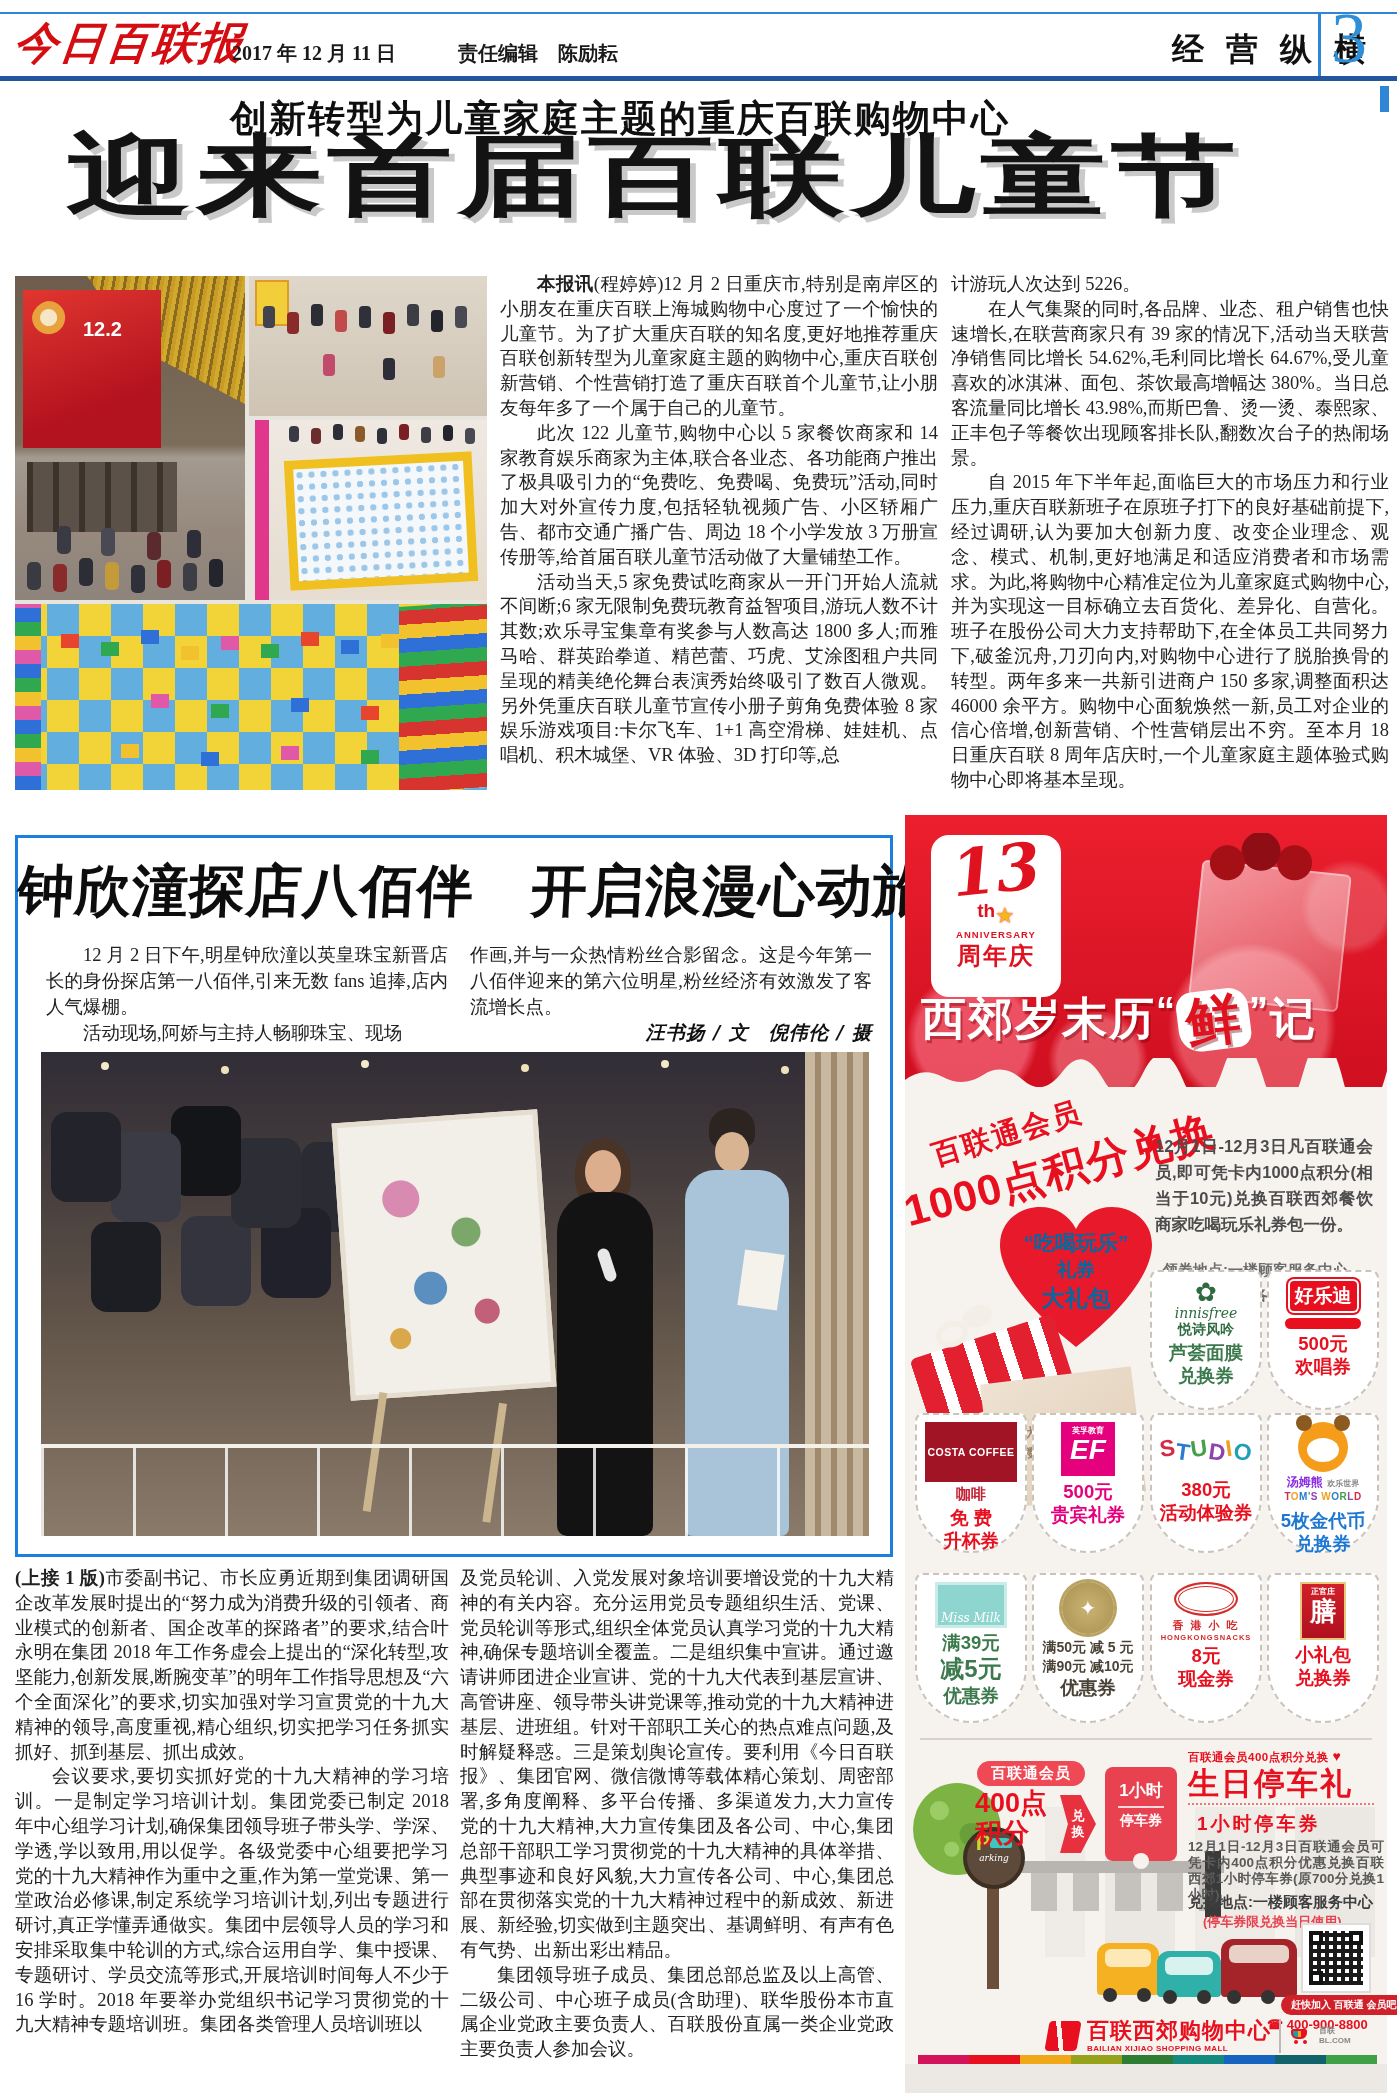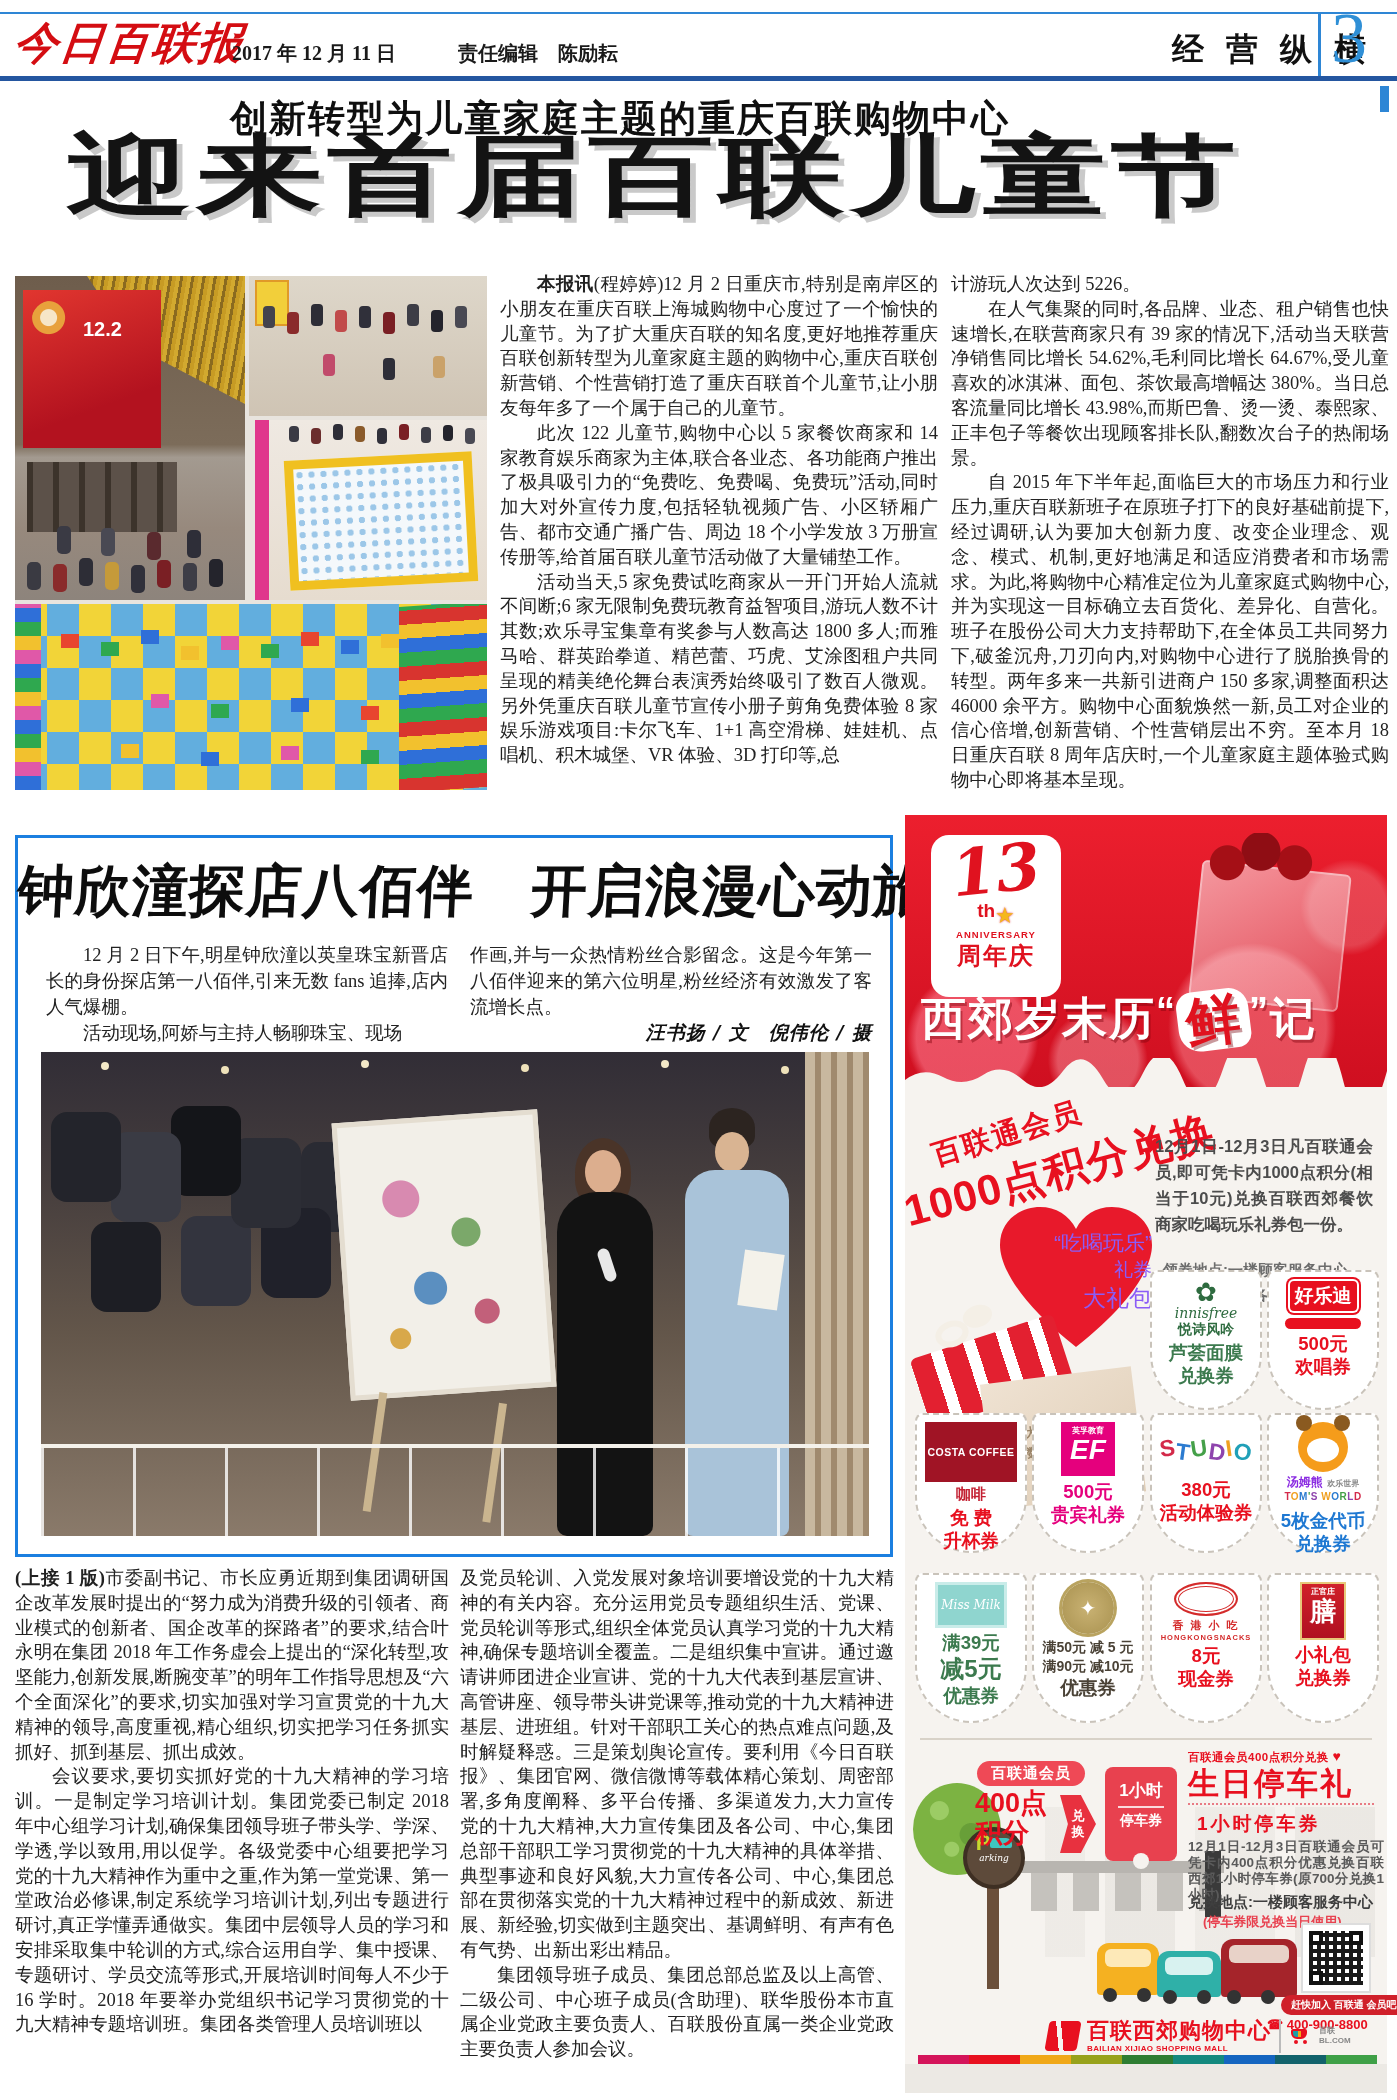--- a/index.html
+++ b/index.html
@@ -81,21 +81,21 @@
 .gbox{position:absolute;right:42px;top:52px;width:150px;height:138px;background:linear-gradient(145deg,rgba(255,255,255,.55),rgba(255,255,255,.22));transform:rotate(6deg);border-radius:6px;box-shadow:inset 0 0 0 2px rgba(255,255,255,.35)}
 .bow{position:absolute;right:66px;top:18px;width:120px;height:48px;background:radial-gradient(circle at 22% 62%,#a50f16 0 17px,transparent 18px),radial-gradient(circle at 50% 38%,#8f0d14 0 19px,transparent 20px),radial-gradient(circle at 78% 62%,#a50f16 0 17px,transparent 18px)}
 .hh{position:absolute;left:16px;top:170px;width:452px;color:#fff;font-weight:900;font-size:45px;letter-spacing:2px;white-space:nowrap;text-shadow:2px 3px 0 rgba(120,0,10,.4)}
 .hh-q{font-size:38px;vertical-align:10px}
 .hh-x{display:inline-block;background:#fff;color:#e0121f;font-family:"DejaVu Serif",serif;font-weight:bold;font-size:54px;line-height:1;padding:3px 8px;border-radius:16px 20px 14px 22px;transform:rotate(-7deg) translateY(5px)}
 .snow{position:absolute;left:0;bottom:-1px;width:482px;height:30px}
 .m-title{position:absolute;left:28px;top:322px;color:#e8101f;font-size:29px;font-weight:900;letter-spacing:2px;transform:rotate(-17deg);transform-origin:left center;white-space:nowrap}
 .p-title{position:absolute;left:8px;top:368px;color:#e8101f;font-size:43px;font-weight:900;letter-spacing:1px;transform:rotate(-15deg);transform-origin:left bottom;white-space:nowrap}
 .mini-heart{position:absolute;left:238px;top:312px;color:#e8101f;font-size:30px;transform:rotate(14deg)}
 .bigheart{position:absolute;left:95px;top:392px;width:152px;height:142px}
-.bigheart-txt{position:absolute;left:0;top:22px;width:100%;text-align:right;color:#8b5cf6;font-weight:400;line-height:1.35}
+.bigheart-txt{position:absolute;left:0;top:22px;width:100%;text-align:center;color:#0369a1;font-weight:700;line-height:1.35}
 .bh1{font-size:21px}.bh2{font-size:19px}.bh3{font-size:23px}
 .gift2-lid{position:absolute;left:12px;top:520px;width:150px;height:72px;border-radius:6px;background:repeating-linear-gradient(90deg,#e32030 0 22px,#fff 22px 34px);transform:rotate(-18deg)}
 .gift2-box{position:absolute;left:82px;top:560px;width:152px;height:126px;background:linear-gradient(150deg,#efe2d2,#dfcdb6);transform:rotate(-7deg);color:#9a8468;font-size:12.5px;font-weight:bold;text-align:center;padding-top:44px;line-height:1.6}
 .gift2-rib{position:absolute;left:30px;top:506px;width:34px;height:26px;border:6px solid #f4efe6;border-radius:50%;transform:rotate(-20deg);box-shadow:30px -8px 0 -2px #f4efe6}
 .adinfo{position:absolute;left:250px;top:318px;width:218px;color:#4c4c4c;font-weight:bold;font-size:16.5px;line-height:26px;text-align:justify}
 .adnotes{position:absolute;left:258px;top:442px;width:222px;color:#6d6d6d;font-weight:bold;font-size:15px;line-height:25px}
 
 .coupon{position:absolute;width:112px;background:#fff;border:2px dashed #c9c3ba;border-radius:8px 8px 56px 56px;text-align:center;padding-top:7px}
 .row12{height:140px}.row3{height:150px}
 .cp-l{font-weight:900;font-size:18.5px;line-height:1.25}
@@ -114,21 +114,21 @@
 .studio span{display:inline-block}
 .studio span:nth-child(odd){transform:rotate(-8deg) translateY(-2px)}
 .studio span:nth-child(even){transform:rotate(8deg) translateY(2px)}
 .tom-logo{width:50px;height:50px;background:#f59c1b;border-radius:50%;margin:0 auto;position:relative}
 .tom-logo:before,.tom-logo:after{content:"";position:absolute;top:-7px;width:16px;height:16px;border-radius:50%;background:#8a5a20}
 .tom-logo:before{left:-2px}.tom-logo:after{right:-2px}
 .tom-face{position:absolute;left:9px;top:16px;width:32px;height:24px;border-radius:50%;background:#fff}
 .tom-cn{font-size:12px;font-weight:900;color:#8a2be2}
 .tom-sub{font-size:8px;color:#888;font-weight:bold}
 .tom-en{font-weight:900;font-size:10px;letter-spacing:.5px;margin-bottom:7px}
-.mm{width:72px;height:46px;background:#8fd5cf;border:3px solid #c9ece9;margin:0 auto 3px;display:flex;align-items:center;justify-content:center}
+.mm{width:72px;height:46px;background:#8fd5cf;border:3px solid #c9ece9;margin:0 auto 3px;display:flex;align-items:flex-end;justify-content:center}
 .mm span{color:#fff;font-family:"DejaVu Serif",serif;font-style:italic;font-size:12px}
 .mm-big{font-size:24px}
 .gold-badge{width:52px;height:52px;border-radius:50%;background:radial-gradient(#c9b273,#a8914f);margin:0 auto 4px;box-shadow:0 0 0 3px #b9a35f;color:#fff;font-size:20px;line-height:52px}
 .gold-l{font-size:14px;font-weight:900;line-height:1.35}
 .hk-oval{width:64px;height:34px;border:2px solid #d42b2b;border-radius:50%;margin:0 auto 2px;box-shadow:inset 0 0 0 2px #fff,inset 0 0 0 3px #d42b2b}
 .hk-cn{font-size:11px;color:#d42b2b;font-weight:bold;letter-spacing:2px}
 .hk-en{font-size:7.5px;color:#d42b2b;font-weight:bold;letter-spacing:1px;margin-bottom:2px}
 .kgc{width:46px;height:58px;background:linear-gradient(#d0202a,#b01020);border:2px solid #e8c87a;margin:0 auto 3px;color:#fff;padding-top:2px}
 .kgc-top{font-size:8px;font-weight:bold}
 .kgc-big{font-family:"DejaVu Serif",serif;font-weight:bold;font-size:26px;line-height:1.1}

